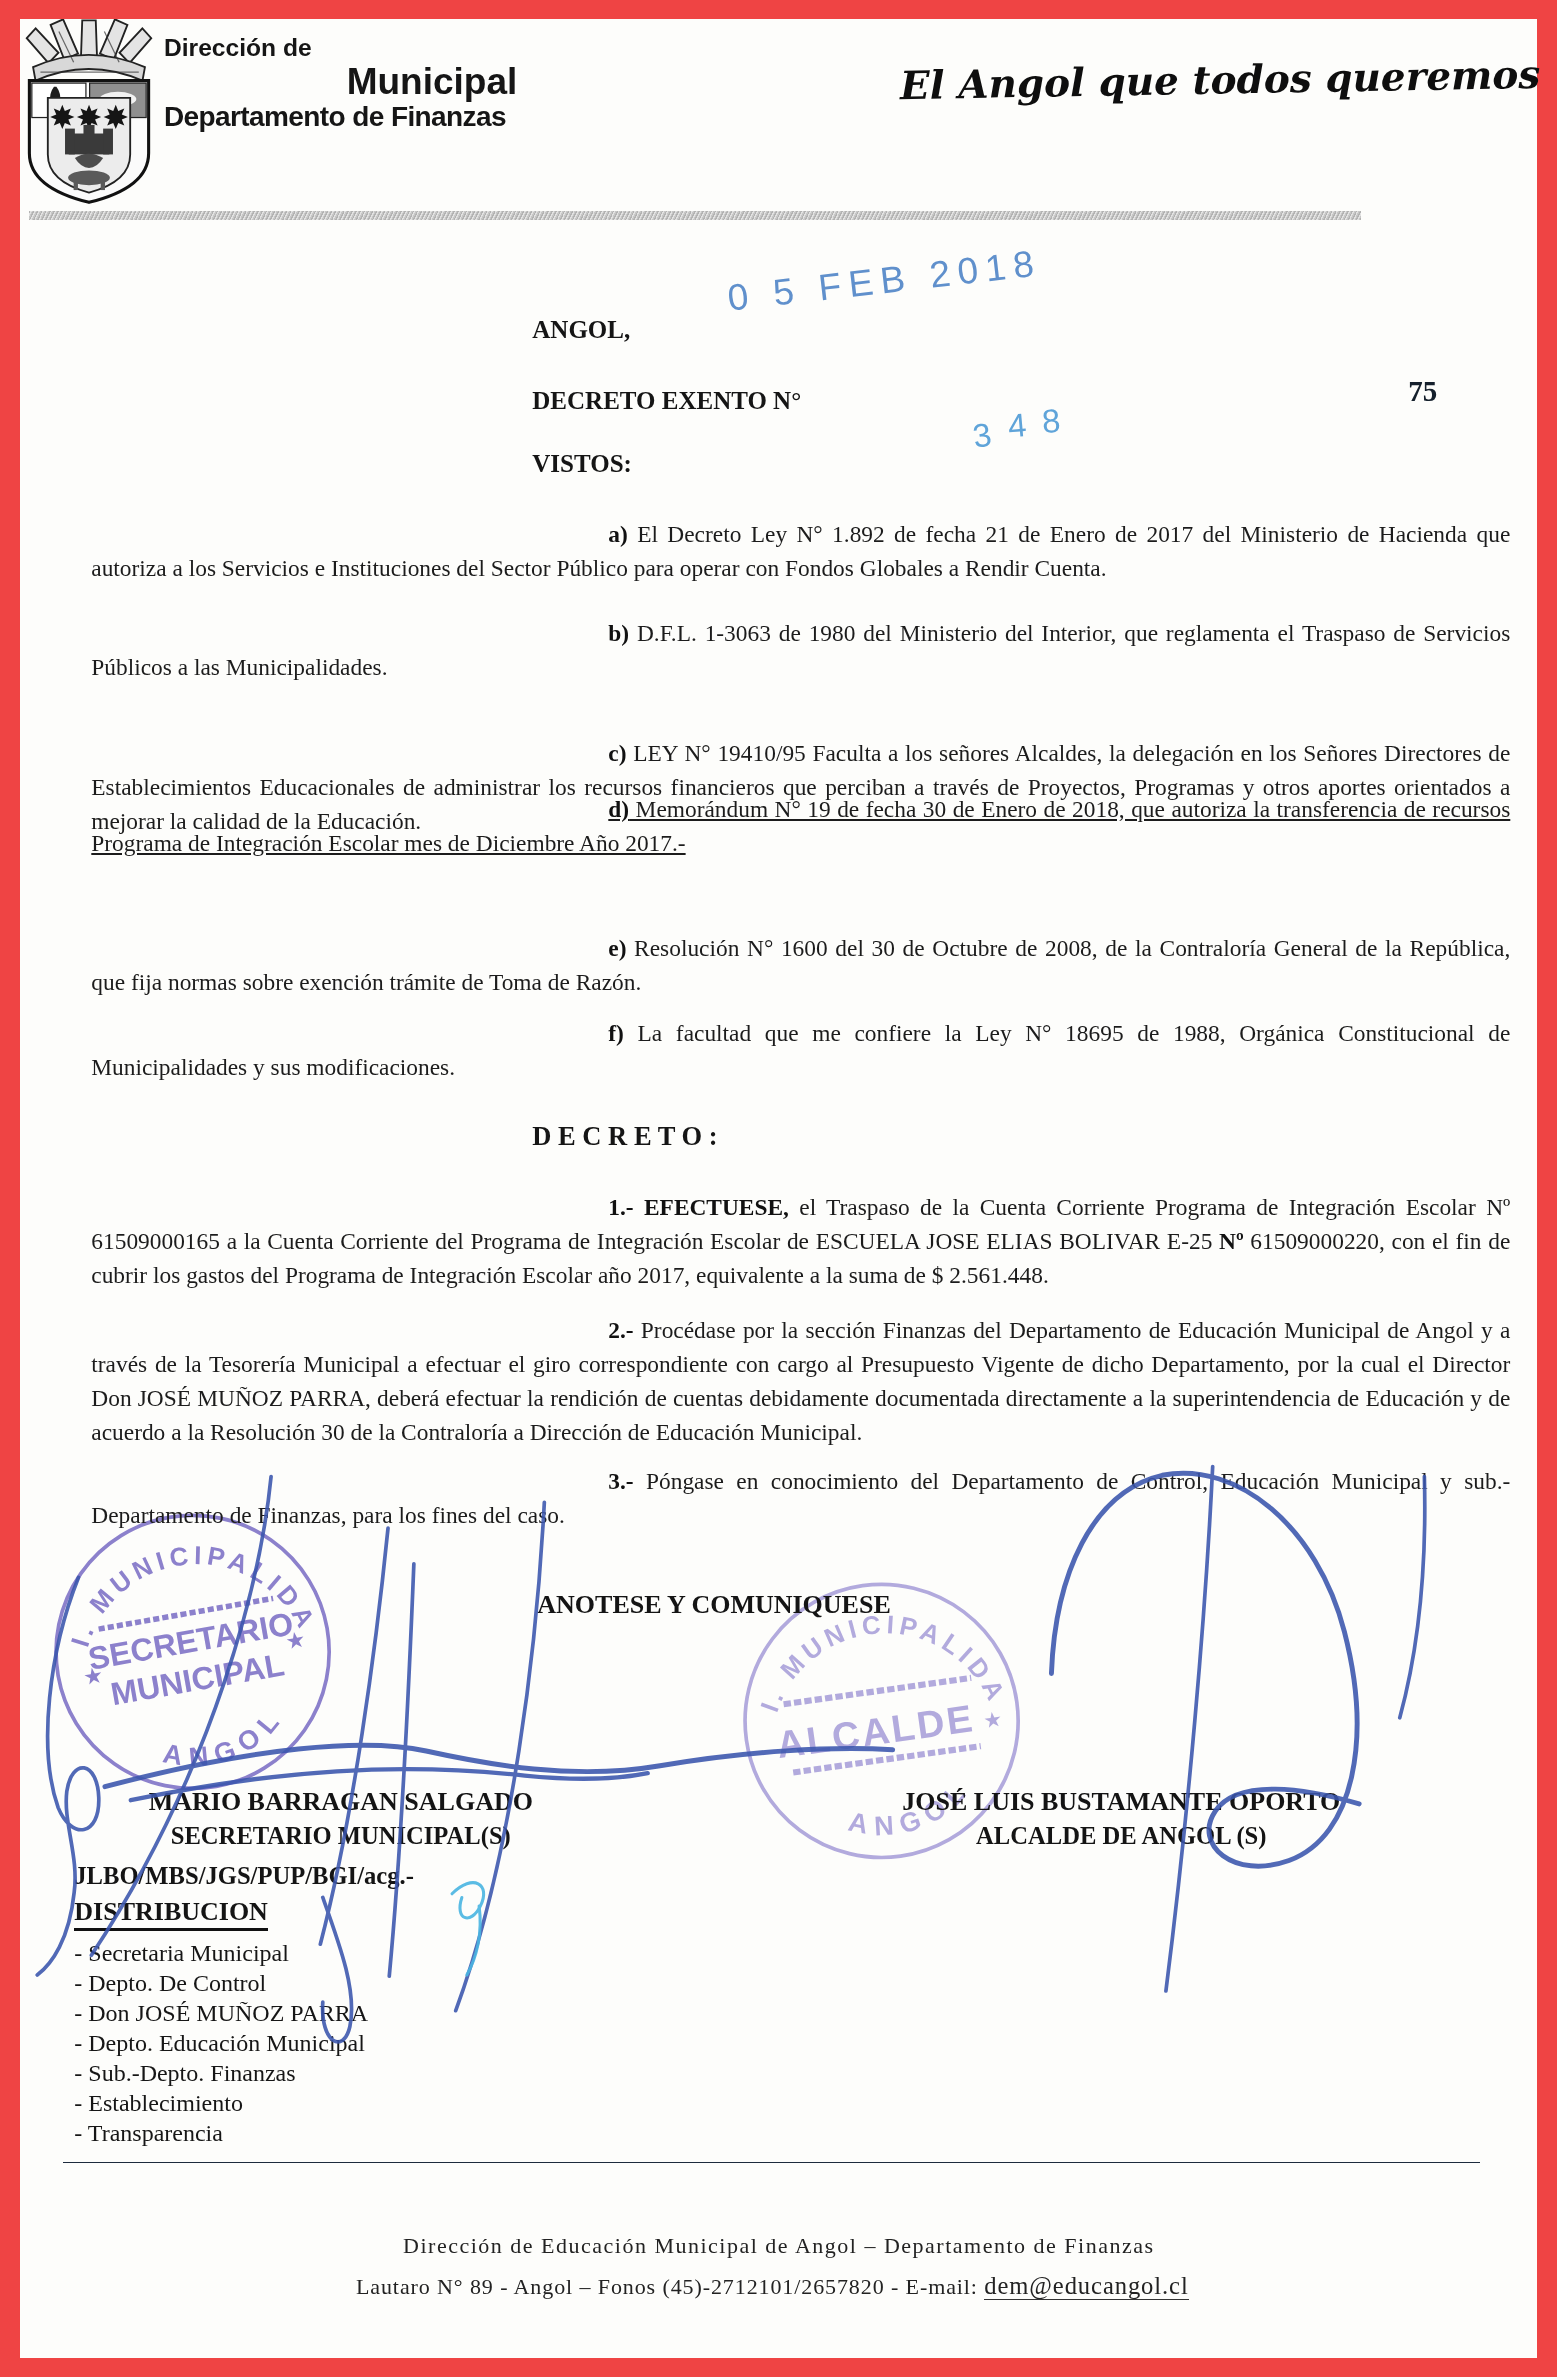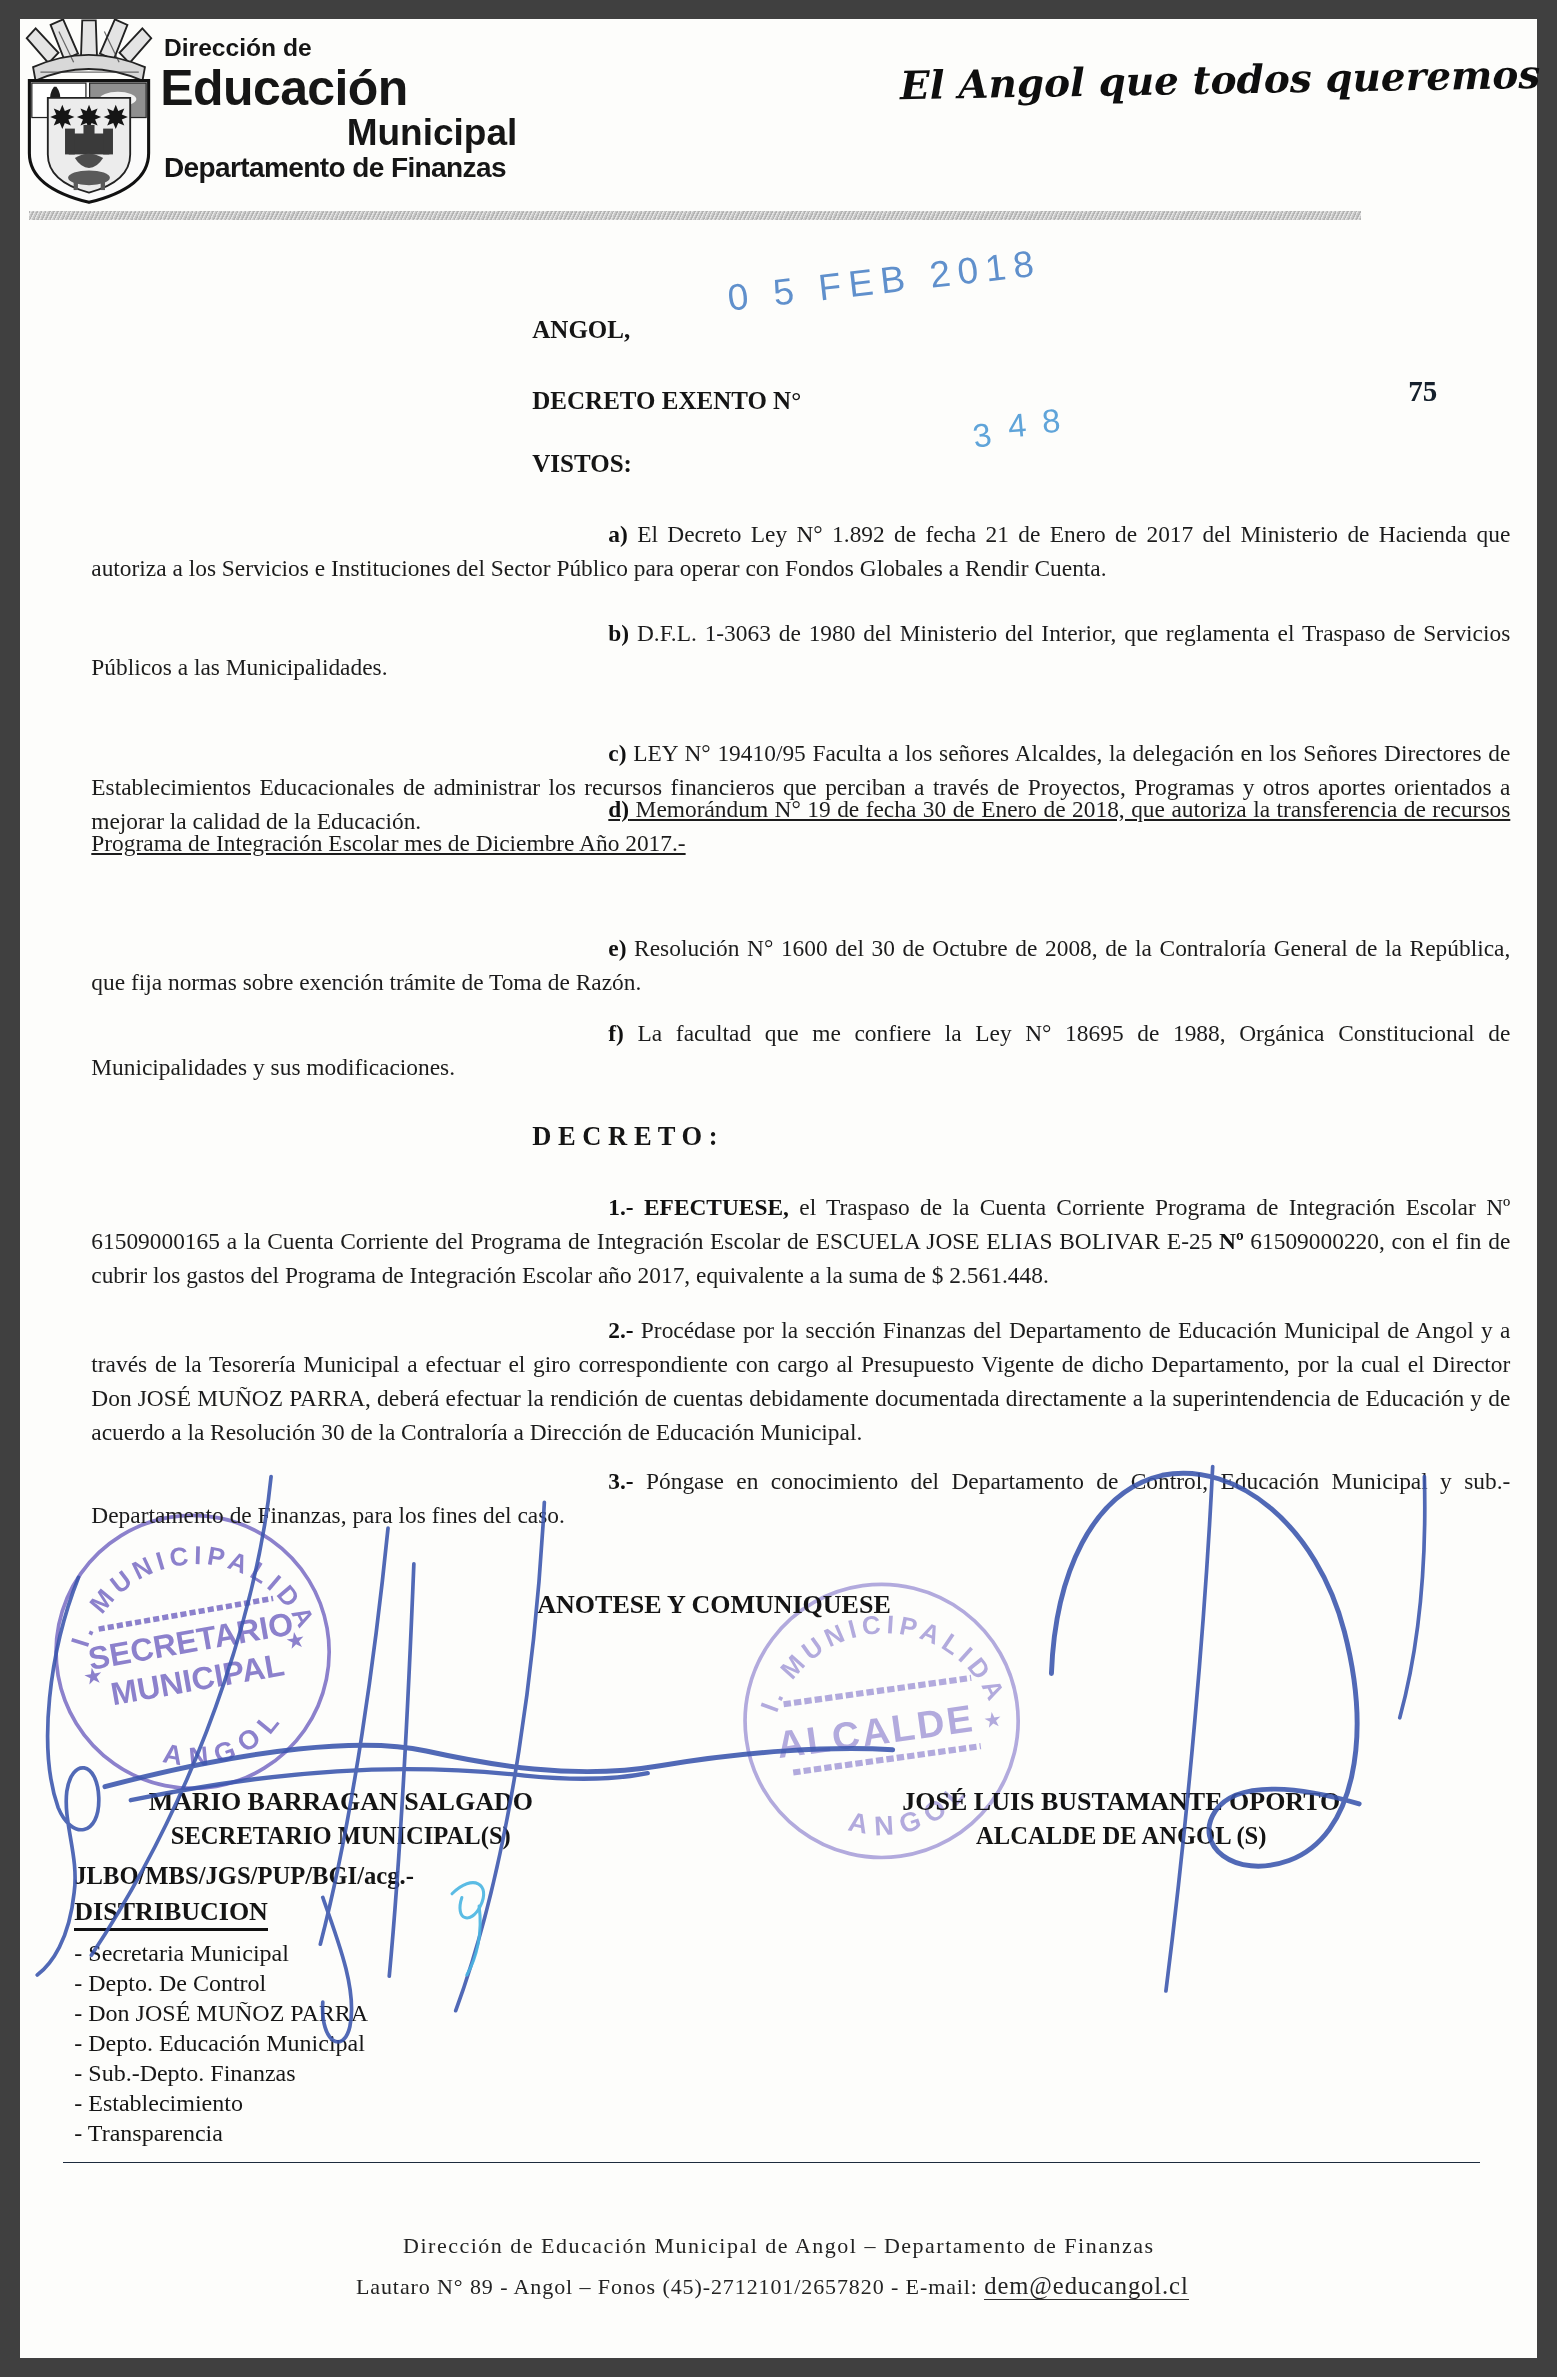--- a/index.html
+++ b/index.html
@@ -1,16 +1,16 @@
 <!DOCTYPE html>
 <html style="font-size:9.8px"><head>
 <meta charset="utf-8">
 <style>
   html,body{margin:0;padding:0;background:#000;}
-  .frame{position:relative;width:1558px;height:2377px;background:#404040;overflow:hidden;
+  .frame{position:relative;width:1558px;height:2377px;background:#ef4444;overflow:hidden;
          font-family:"Liberation Serif",serif;}
   .page{position:absolute;left:20.3px;top:18.5px;width:1517px;height:2339px;background:#fdfdfb;}
 
   
   .crest{position:absolute;left:1.8px;top:0px;}
   .hdr-text{position:absolute;left:140px;top:17px;width:400px;color:#161616;
             font-family:"Liberation Sans",sans-serif;font-weight:bold;line-height:1;}
   .hdr-l1{font-size:24.6px;margin:0 0 2.5px 3.7px;}
   .hdr-l2{font-size:50px;margin:0;letter-spacing:-0.6px;}
   .hdr-l3{font-size:37px;margin:1.2px 0 0 0;text-align:right;width:357px;}
@@ -109,21 +109,20 @@
         <path d="M86 226 q22 -14 46 0 q-10 16 -23 16 q-13 0 -23 -16 z" fill="#4c4c4c"></path>
       </g>
 
       <ellipse cx="109" cy="258" rx="34" ry="12" fill="#5a5a5a"></ellipse>
       <rect x="84" y="264" width="7" height="14" fill="#5a5a5a"></rect>
         <rect x="128" y="264" width="7" height="14" fill="#5a5a5a"></rect>
     </svg>
 
     <div class="hdr-text">
       <div class="hdr-l1">Dirección de</div>
-      <div class="hdr-l2">Educación</div>
       <div class="hdr-l3">Municipal</div>
       <div class="hdr-l4">Departamento de Finanzas</div>
     </div>
 
     <div class="slogan">El Angol que todos queremos</div>
     <div class="greyband"></div>
 
     <div class="datestamp">0 5 FEB 2018</div>
     <div class="numstamp">
       <span class="d1">3</span><span class="d2">4</span><span class="d3">8</span>

